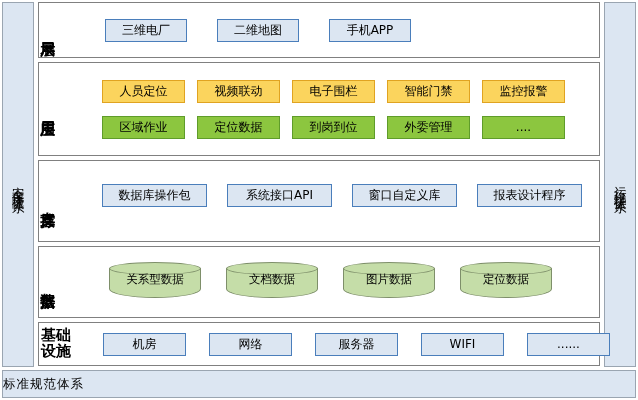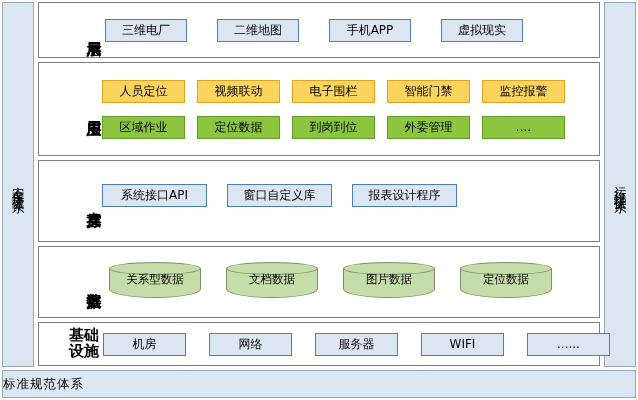--- a/index.html
+++ b/index.html
@@ -72,21 +72,21 @@
     border: 1px solid #808080;
     box-sizing: border-box;
     display: flex;
     align-items: center;
   }
   .layer-label {
     width: 62px;
     flex: 0 0 62px;
     display: flex;
     align-items: center;
-    justify-content: flex-end;
+    justify-content: flex-start;
     height: 100%;
   }
   .layer-label .lbl {
     font-size: 15px;
     font-weight: bold;
     color: #000000;
     line-height: 1.05;
     text-align: center;
   }
   .layer-label .lbl.vert {
@@ -187,21 +187,20 @@
 
   <div class="layer" id="layer-presentation" style="top:2px; height:56px;">
     <div class="layer-label">
       <span class="lbl vert">展示层</span>
     </div>
     <div class="layer-body">
       <div class="row" style="justify-content:flex-start; padding-left:4px;">
         <div class="node blue" style="width:82px; margin-right:30px;">三维电厂</div>
         <div class="node blue" style="width:82px; margin-right:30px;">二维地图</div>
         <div class="node blue" style="width:82px; margin-right:30px;">手机APP</div>
-        <div class="node blue" style="width:82px;">虚拟现实</div>
       </div>
     </div>
   </div>
 
   <div class="layer" id="layer-application" style="top:62px; height:94px;">
     <div class="layer-label">
       <span class="lbl vert">应用层</span>
     </div>
     <div class="layer-body">
       <div class="row two-line">
@@ -223,20 +222,21 @@
     </div>
   </div>
 
   <div class="layer" id="layer-support" style="top:160px; height:82px;">
     <div class="layer-label">
       <span class="lbl vert">支撑层</span>
     </div>
     <div class="layer-body">
       <div class="row two-line">
         <div class="rowline" style="margin-bottom:11px; padding-left:2px;">
+          <div class="node blue" style="width:105px; margin-right:20px;">数据库操作包</div>
           <div class="node blue" style="width:105px; margin-right:20px;">系统接口API</div>
           <div class="node blue" style="width:105px; margin-right:20px;">窗口自定义库</div>
           <div class="node blue" style="width:105px;">报表设计程序</div>
         </div>
       </div>
     </div>
   </div>
 
   <div class="layer" id="layer-data" style="top:246px; height:72px;">
     <div class="layer-label">

